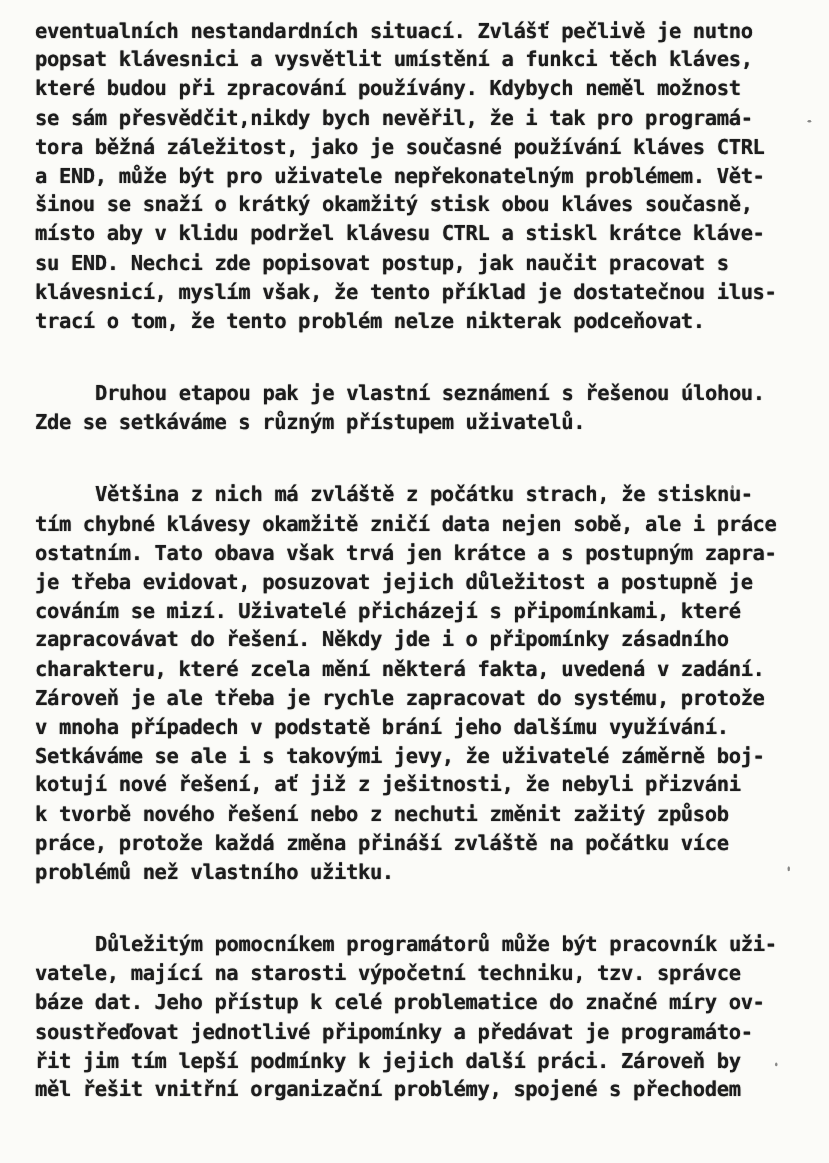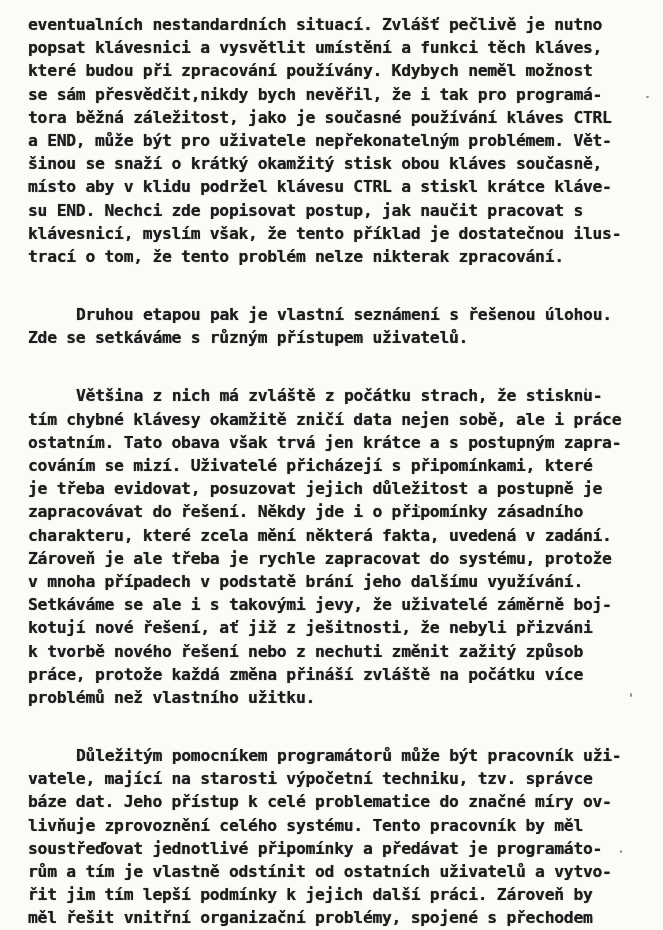--- a/index.html
+++ b/index.html
@@ -57,49 +57,47 @@
         <div class="line">eventualních nestandardních situací. Zvlášť pečlivě je nutno</div>
         <div class="line">popsat klávesnici a vysvětlit umístění a funkci těch kláves,</div>
         <div class="line">které budou při zpracování používány. Kdybych neměl možnost</div>
         <div class="line">se sám přesvědčit,nikdy bych nevěřil, že i tak pro programá-</div>
         <div class="line">tora běžná záležitost, jako je současné používání kláves CTRL</div>
         <div class="line">a END, může být pro uživatele nepřekonatelným problémem. Vět-</div>
         <div class="line">šinou se snaží o krátký okamžitý stisk obou kláves současně,</div>
         <div class="line">místo aby v klidu podržel klávesu CTRL a stiskl krátce kláve-</div>
         <div class="line">su END. Nechci zde popisovat postup, jak naučit pracovat s</div>
         <div class="line">klávesnicí, myslím však, že tento příklad je dostatečnou ilus-</div>
-        <div class="line">trací o tom, že tento problém nelze nikterak zpracování.</div>
+        <div class="line">trací o tom, že tento problém nelze nikterak podceňovat.</div>
       </div>
       <div class="paragraph indent">
         <div class="line">Druhou etapou pak je vlastní seznámení s řešenou úlohou.</div>
         <div class="line">Zde se setkáváme s různým přístupem uživatelů.</div>
       </div>
       <div class="paragraph indent">
         <div class="line">Většina z nich má zvláště z počátku strach, že stisknu-</div>
         <div class="line">tím chybné klávesy okamžitě zničí data nejen sobě, ale i práce</div>
         <div class="line">ostatním. Tato obava však trvá jen krátce a s postupným zapra-</div>
+        <div class="line">je třeba evidovat, posuzovat jejich důležitost a postupně je</div>
         <div class="line">cováním se mizí. Uživatelé přicházejí s připomínkami, které</div>
-        <div class="line">je třeba evidovat, posuzovat jejich důležitost a postupně je</div>
         <div class="line">zapracovávat do řešení. Někdy jde i o připomínky zásadního</div>
         <div class="line">charakteru, které zcela mění některá fakta, uvedená v zadání.</div>
         <div class="line">Zároveň je ale třeba je rychle zapracovat do systému, protože</div>
         <div class="line">v mnoha případech v podstatě brání jeho dalšímu využívání.</div>
         <div class="line">Setkáváme se ale i s takovými jevy, že uživatelé záměrně boj-</div>
         <div class="line">kotují nové řešení, ať již z ješitnosti, že nebyli přizváni</div>
         <div class="line">k tvorbě nového řešení nebo z nechuti změnit zažitý způsob</div>
         <div class="line">práce, protože každá změna přináší zvláště na počátku více</div>
         <div class="line">problémů než vlastního užitku.</div>
       </div>
       <div class="paragraph indent">
         <div class="line">Důležitým pomocníkem programátorů může být pracovník uži-</div>
         <div class="line">vatele, mající na starosti výpočetní techniku, tzv. správce</div>
         <div class="line">báze dat. Jeho přístup k celé problematice do značné míry ov-</div>
-        <div class="line">livňuje zprovoznění celého systému. Tento pracovník by měl</div>
         <div class="line">soustřeďovat jednotlivé připomínky a předávat je programáto-</div>
-        <div class="line">rům a tím je vlastně odstínit od ostatních uživatelů a vytvo-</div>
         <div class="line">řit jim tím lepší podmínky k jejich další práci. Zároveň by</div>
         <div class="line">měl řešit vnitřní organizační problémy, spojené s přechodem</div>
       </div>
     </div>
   <div class="speck s1"></div>
   <div class="speck s2"></div>
   <div class="speck s3"></div>
   <div class="speck s4"></div>
   <div class="speck s5"></div>
 </div>

